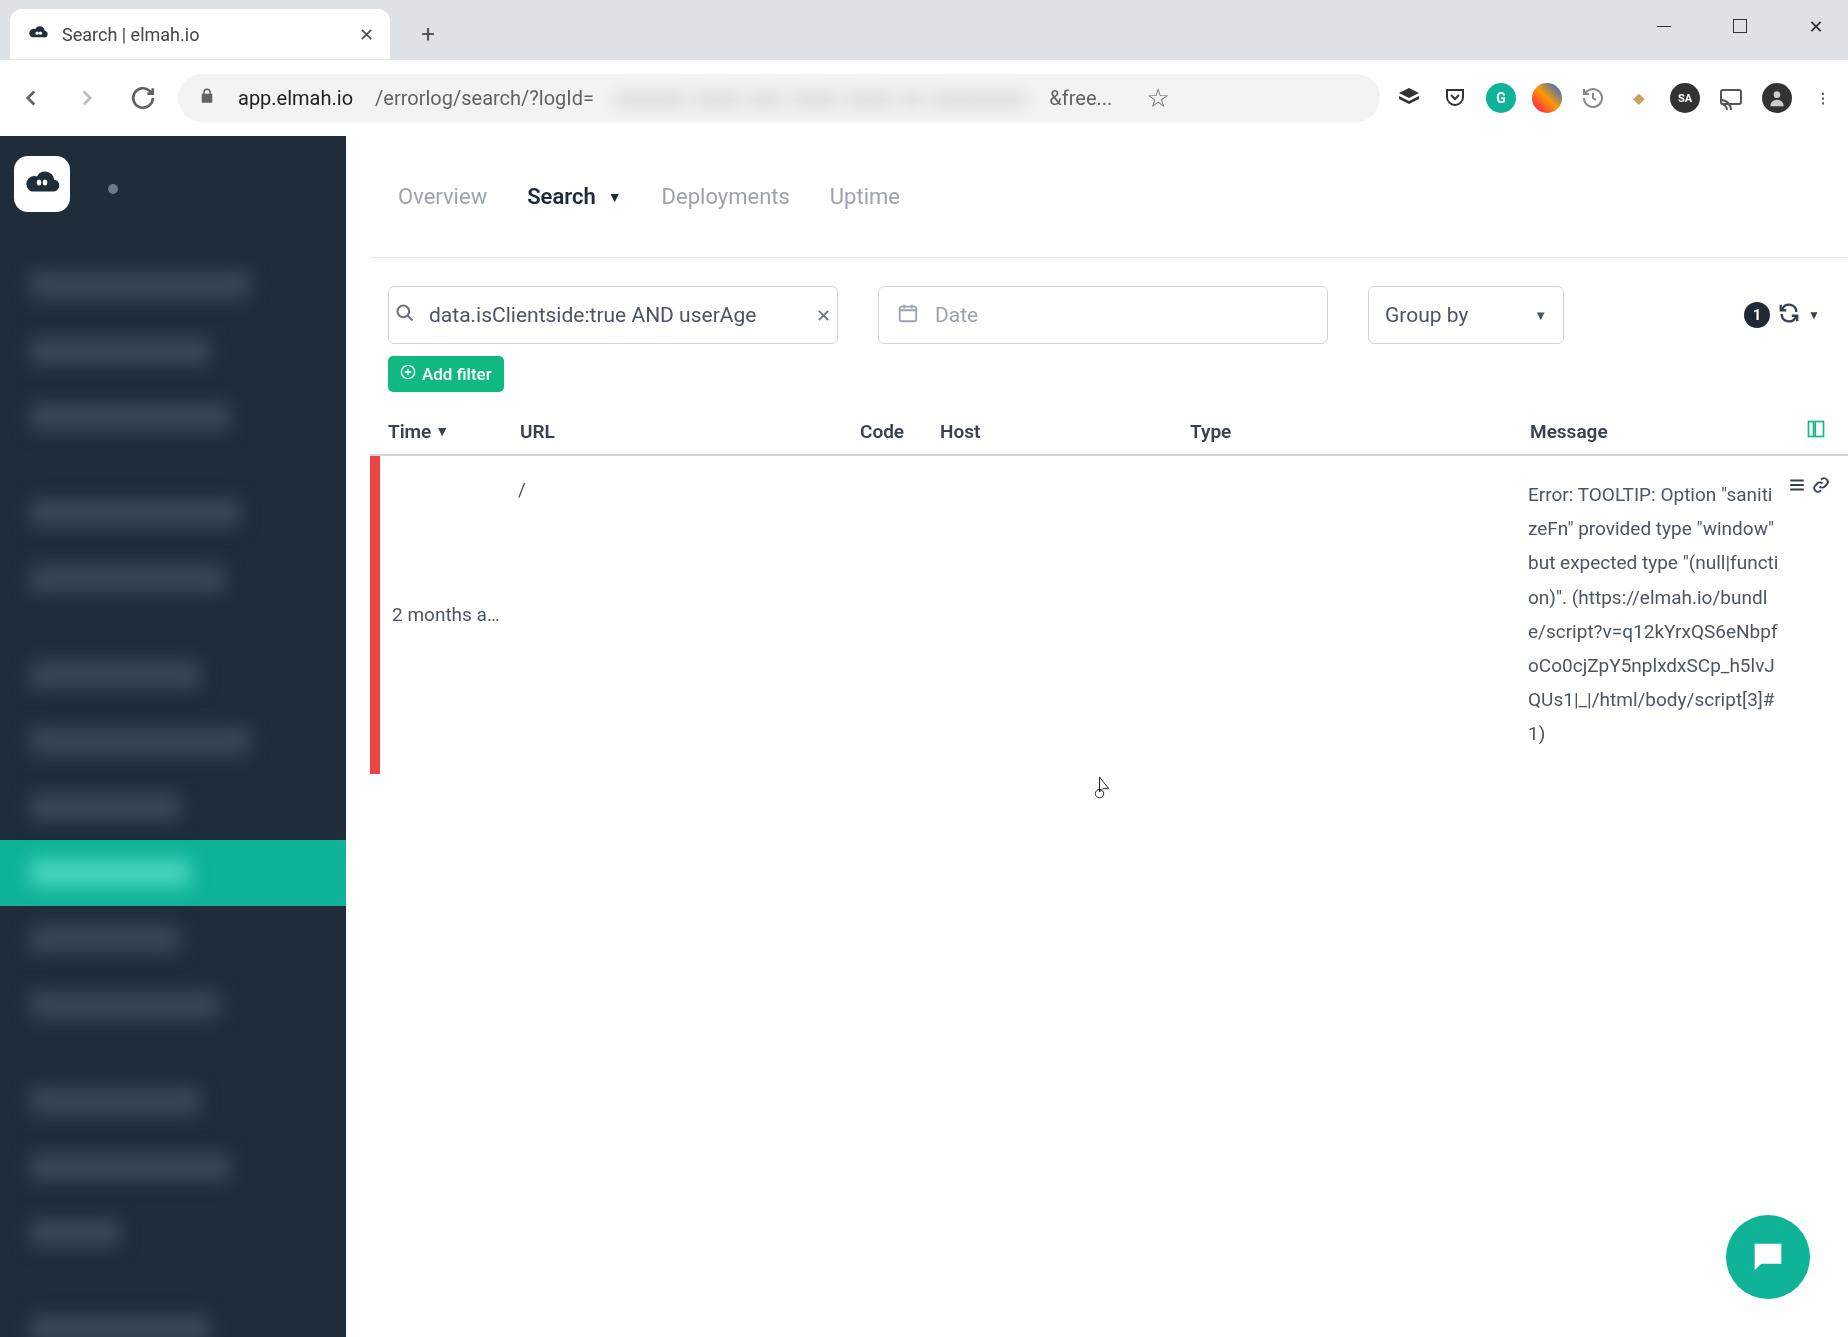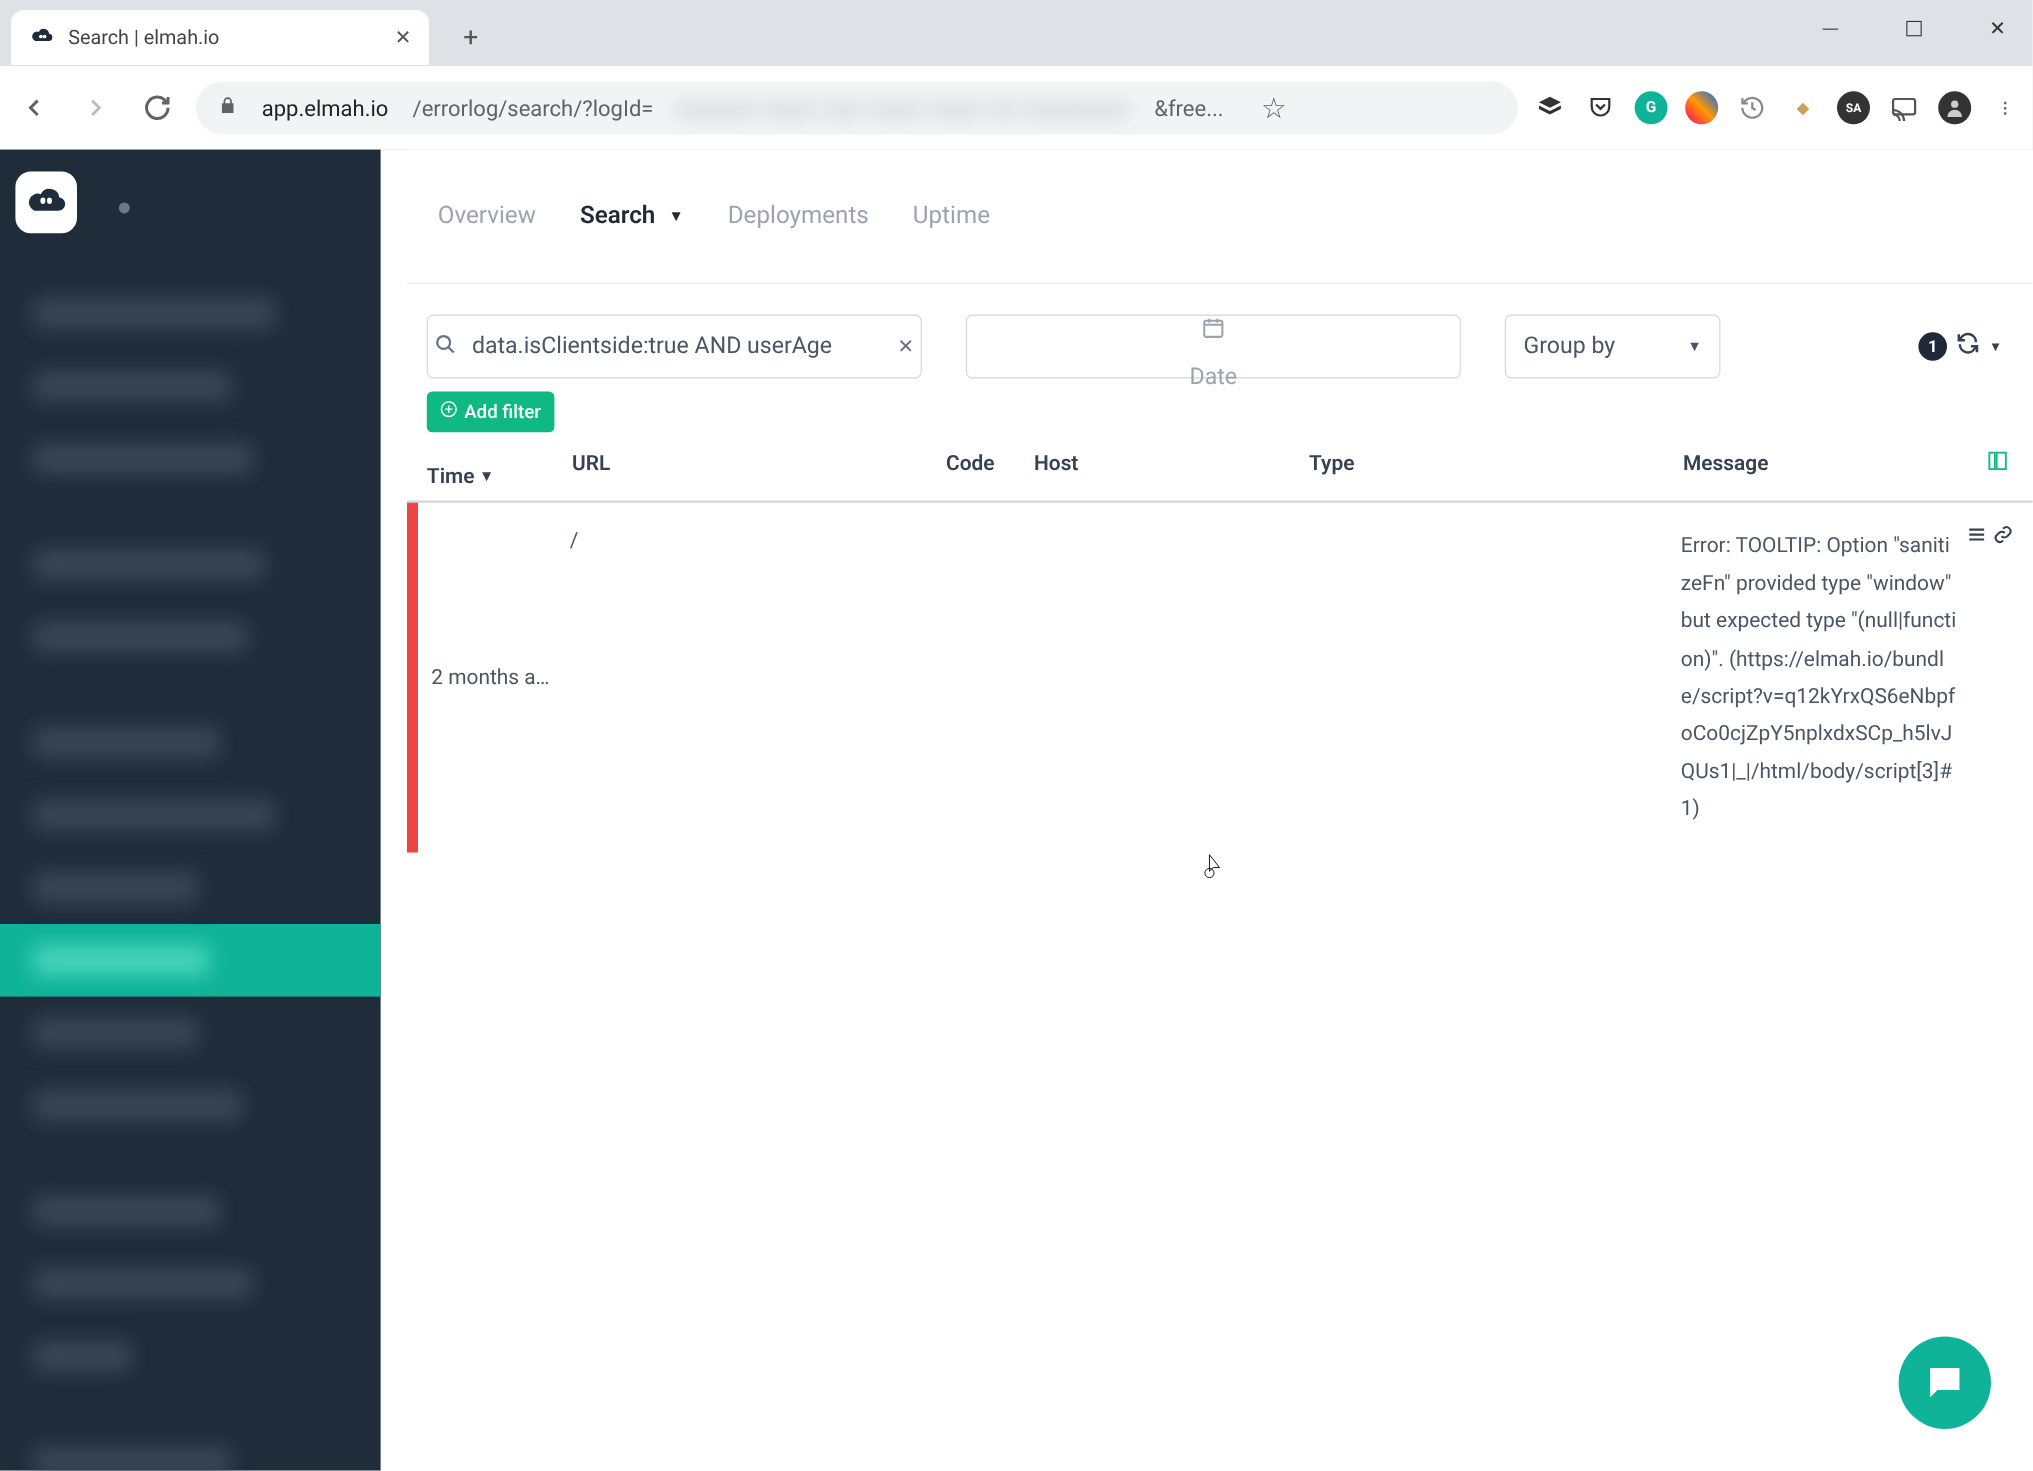--- a/index.html
+++ b/index.html
@@ -53,31 +53,31 @@
 .main { flex: 1; background: #fff; display: flex; flex-direction: column; margin-left: 24px; }
 .top-nav { height: 122px; border-bottom: 1px solid #e5e7eb; display:flex; align-items:center; padding: 0 28px; gap: 40px;}
 .nav-item { font-size: 22px; color: #9ca3af; display:flex; align-items:center; gap: 12px; }
 .nav-item.active { color: #1f2937; font-weight: 600; }
 .nav-caret { font-size: 14px; }
 
 .filters { padding: 28px 18px 0 18px; display:flex; gap: 40px; align-items:center; }
 .search-box { width: 450px; height: 58px; border: 1px solid #d1d5db; border-radius: 6px; display:flex; align-items:center; padding: 0 6px; gap: 14px; color:#6b7280;}
 .search-box input { flex:1; border:none; outline:none; font-size: 21px; color:#4b5563; background:transparent;}
 .search-box .x { color: #6b7280; font-size: 18px; margin-left:-6px;}
-.date-box { width: 450px; height: 58px; border: 1px solid #d1d5db; border-radius: 6px; display:flex; align-items:center; padding: 0 18px; gap: 16px; color:#9ca3af; font-size: 21px; flex-direction: column;}
+.date-box { width: 450px; height: 58px; border: 1px solid #d1d5db; border-radius: 6px; display:flex; align-items:center; padding: 0 18px; gap: 16px; color:#9ca3af; font-size: 21px;}
 .group-box { width: 196px; height: 58px; border: 1px solid #d1d5db; border-radius: 6px; display:flex; align-items:center; justify-content:space-between; padding: 0 16px; color:#4b5563; font-size: 21px;}
 .right-actions { margin-left: auto; display:flex; gap: 8px; align-items:center; padding-right: 10px;}
 .badge-1 { background: #1f2937; color:#fff; width: 26px; height: 26px; border-radius: 13px; display:flex;align-items:center;justify-content:center; font-size: 15px; font-weight:bold;}
 .refresh { font-size: 22px; color:#374151; }
 .mini-caret { font-size: 12px; color:#374151; }
 
 .add-filter-row { padding: 12px 18px 16px 18px; }
 .add-filter { background: #10b981; color:#fff; border:none; border-radius: 5px; padding: 8px 12px; font-size: 17px; display:inline-flex;align-items:center;gap:6px; font-weight:500;}
 
-.table-header { height: 48px; border-bottom: 2px solid #d1d5db; display:flex; padding: 0 18px; font-size: 19px; color:#374151; font-weight:600;}
+.table-header { height: 48px; border-bottom: 2px solid #d1d5db; display:flex; align-items:center; padding: 0 18px; font-size: 19px; color:#374151; font-weight:600;}
 .col-time { width: 132px; display:flex;align-items:center;gap:4px;}
 .col-url { width: 340px; }
 .col-code { width: 80px; }
 .col-host { width: 250px; }
 .col-type { width: 340px; }
 .col-message { flex: 1; }
 .col-cfg { width: 40px; color: #10b981; text-align:right; padding-right: 4px;}
 .sort-arrow { font-size: 14px; }
 
 .row { display:flex; padding: 22px 18px 22px 12px; font-size: 19px; color:#4b5563; border-left: 10px solid #ef4444; position:relative; min-height: 80px;}

